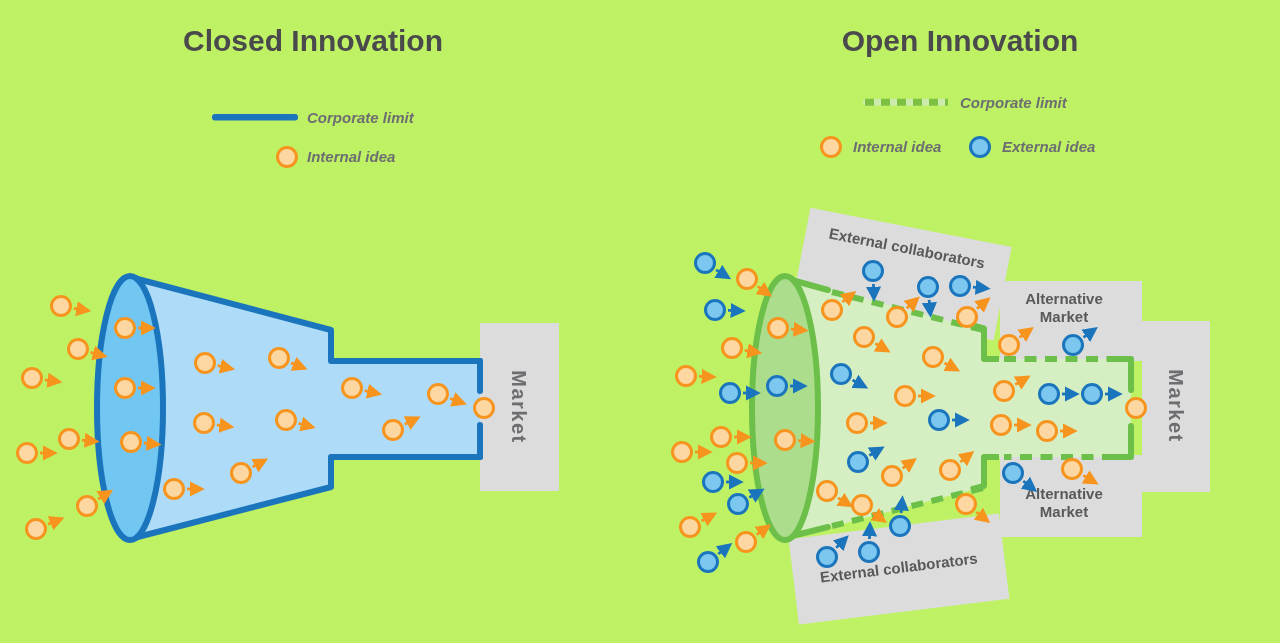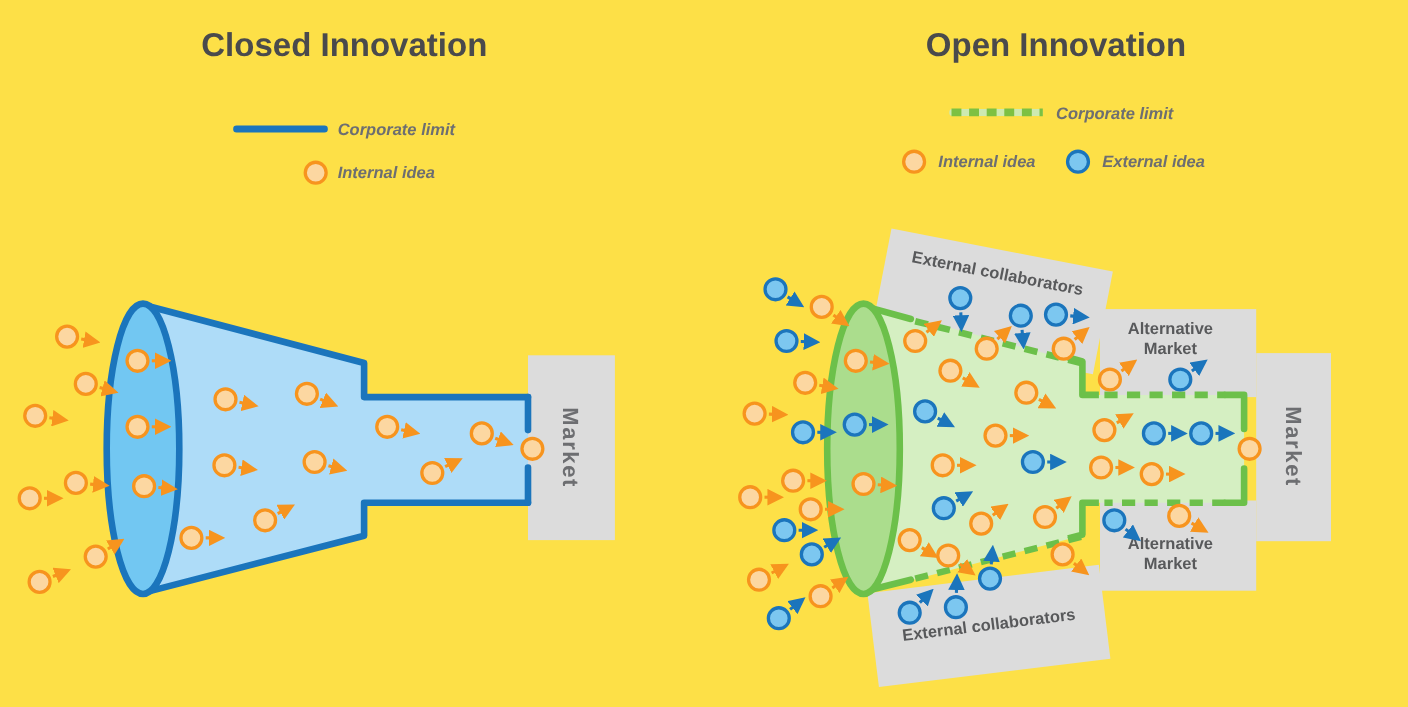--- a/index.html
+++ b/index.html
@@ -1,16 +1,16 @@
 <!DOCTYPE html>
 <html><head>
 <meta charset="utf-8">
 <style>
   html,body{margin:0;padding:0;background:#fff;}
-  .stage{position:relative;width:1280px;height:643px;background:#fde047;overflow:hidden;
+  .stage{position:relative;width:1280px;height:643px;background:#bef264;overflow:hidden;
          font-family:"Liberation Sans",sans-serif;}
   svg{display:block;}
   svg text{font-family:"Liberation Sans",sans-serif;}
   .title{font-size:30px;font-weight:700;fill:#4a4a4c;}
   .legend-label{font-size:15px;font-weight:700;font-style:italic;fill:#6d6e71;}
   .box-label{font-size:15px;font-weight:700;fill:#58595b;}
   .market-label{font-size:20px;font-weight:700;fill:#6d6e71;letter-spacing:1.5px;}
 </style>
 </head>
 <body>

